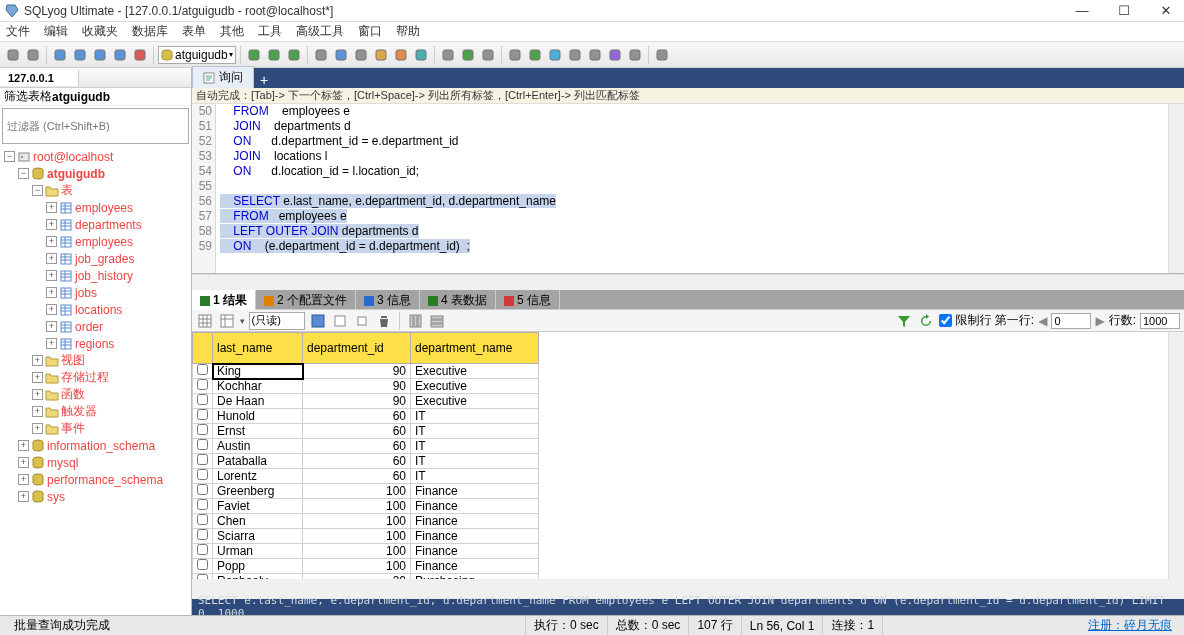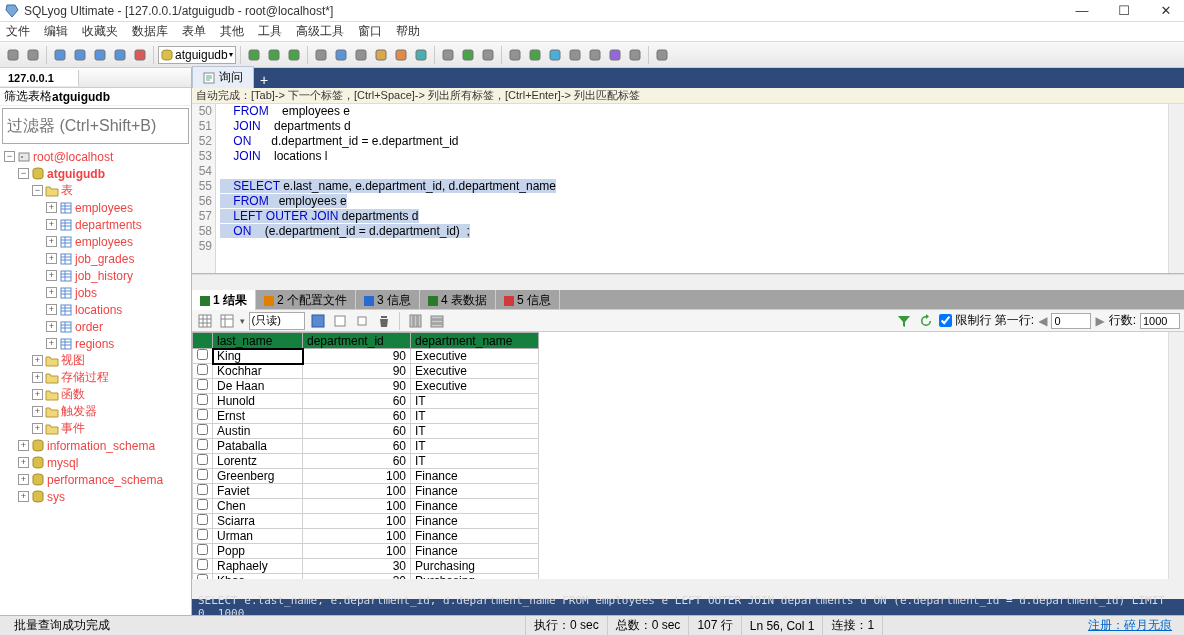--- a/index.html
+++ b/index.html
@@ -15,21 +15,21 @@
 .tb-icon { width: 18px; height: 18px; border: 1px solid transparent; display: inline-flex; align-items: center; justify-content: center; }
 .tb-icon svg { width: 14px; height: 14px; }
 .tb-sep { width: 1px; height: 18px; background: #ccc; margin: 0 2px; }
 .db-combo { width: 78px; height: 18px; border: 1px solid #aaa; background: #fff; font-size: 11px; padding: 0 2px; display: flex; align-items: center; }
 .main-row { flex: 1; display: flex; min-height: 0; }
 .left-panel { width: 192px; background: #fff; border-right: 1px solid #b8b8b8; display: flex; flex-direction: column; }
 .conn-tab { height: 20px; background: linear-gradient(#fdfdfd,#e9e9e9); border-bottom: 1px solid #ccc; display: flex; align-items: center; }
 .conn-tab-inner { padding: 2px 24px 2px 8px; border-right: 1px solid #ccc; background: #fff; font-weight: bold; font-size: 11px; }
 .filter-label { height: 18px; padding: 1px 4px; background: #fff; display: flex; align-items: center; border-bottom: 1px solid #eee; font-size: 11px; }
 .filter-label b { color: #000; font-weight: bold; }
-.filter-input { height: 20px; border: 1px solid #aaa; margin: 2px; padding: 17px 4px; color: #888; font-size: 16px; }
+.filter-input { height: 20px; border: 1px solid #aaa; margin: 2px; padding: 17px 4px; color: #888; font-size: 11px; }
 .tree { flex: 1; overflow: auto; padding: 2px 0; }
 .tree-node { display: flex; align-items: center; height: 17px; padding-left: 4px; white-space: nowrap; }
 .tree-node.lvl1 { padding-left: 4px; }
 .tree-node.lvl2 { padding-left: 18px; }
 .tree-node.lvl3 { padding-left: 32px; }
 .tree-node.lvl4 { padding-left: 46px; }
 .tree-exp { width: 11px; height: 11px; border: 1px solid #999; display: inline-flex; align-items: center; justify-content: center; font-size: 9px; line-height: 1; margin-right: 2px; background: #fff; color: #555; }
 .tree-ic { width: 14px; height: 14px; margin-right: 2px; display: inline-flex; align-items: center; justify-content: center; }
 .tree-label { color: #ef4444; }
 .tree-label.bold { font-weight: bold; }
@@ -50,21 +50,21 @@
 .result-tabbar { height: 20px; background: #a3a3a3; border-bottom: 1px solid #ccc; display: flex; align-items: flex-start; }
 .result-tab { padding: 2px 8px; border-right: 1px solid #ccc; display: flex; align-items: center; gap: 3px; font-size: 11px; }
 .result-tab.active { background: #fff; font-weight: bold; }
 .result-tab .ic { width: 10px; height: 10px; }
 .result-toolbar { height: 22px; background: #f5f5f5; border-bottom: 1px solid #ccc; display: flex; align-items: center; padding: 0 4px; gap: 4px; }
 .rt-combo { width: 56px; height: 18px; border: 1px solid #aaa; background: #fff; font-size: 11px; padding: 0 2px; }
 .rt-right { margin-left: auto; display: flex; align-items: center; gap: 4px; font-size: 11px; }
 .rt-input { width: 40px; height: 16px; border: 1px solid #aaa; padding: 0 2px; font-size: 11px; }
 .grid-wrap { flex: 1; overflow: auto; background: #fff; position: relative; }
 .grid { border-collapse: collapse; font-family: Consolas, "Courier New", monospace; font-size: 12px; }
-.grid th { background: #15803d; border: 1px solid #b0b0b0; padding: 0 4px; height: 16px; text-align: left; font-weight: normal; }
+.grid th { background: #fde047; border: 1px solid #b0b0b0; padding: 8px 4px; height: 16px; text-align: left; font-weight: normal; }
 .grid td { border: 1px solid #d0d0d0; padding: 0 4px; height: 14px; line-height: 14px; }
 .grid td.chk { width: 14px; text-align: center; }
 .grid td.chk input { width: 11px; height: 11px; }
 .grid td.c1 { width: 90px; }
 .grid td.c2 { width: 108px; text-align: right; }
 .grid td.c3 { width: 128px; }
 .grid tr.sel-row td.c1 { outline: 2px solid #000; outline-offset: -1px; }
 .grid-scroll-v { position: absolute; right: 0; top: 0; bottom: 0; width: 16px; background: #f0f0f0; border-left: 1px solid #ddd; }
 .sql-status { height: 16px; background: #2d4a7a; color: #d6dae2; font-size: 11px; padding: 0 6px; display: flex; align-items: center; font-family: Consolas, monospace; margin-top: 20px; }
 .statusbar { height: 20px; background: #e8e8e8; border-top: 1px solid #b8b8b8; display: flex; align-items: center; padding: 0 6px; font-size: 11px; text-align: right; }
@@ -497,20 +497,21 @@
           <div>56</div>
           <div>57</div>
           <div>58</div>
           <div>59</div>
         </div>
       <div class="code" id="code">
           <div>    <span class="kw-blue">FROM</span>    employees e</div>
           <div>    <span class="kw-blue">JOIN</span>    departments d</div>
           <div>    <span class="kw-blue">ON</span>      d.department_id = e.department_id</div>
           <div>    <span class="kw-blue">JOIN</span>    locations l</div>
+          <div>    <span class="kw-blue">ON</span>      d.location_id = l.location_id;</div>
           <div>    </div>
           <div><span class="sel">    <span class="kw-blue">SELECT</span> e.last_name, e.department_id, d.department_name</span></div>
           <div><span class="sel">    <span class="kw-blue">FROM</span>   employees e</span></div>
           <div><span class="sel">    <span class="kw-blue">LEFT</span> <span class="kw-blue">OUTER</span> <span class="kw-blue">JOIN</span> departments d</span></div>
           <div><span class="sel">    <span class="kw-blue">ON</span>    (e.department_id = d.department_id)  ;</span></div>
         </div>
       <div class="editor-scroll-v"></div>
     </div>
     <div class="editor-scroll-h"></div>
 

